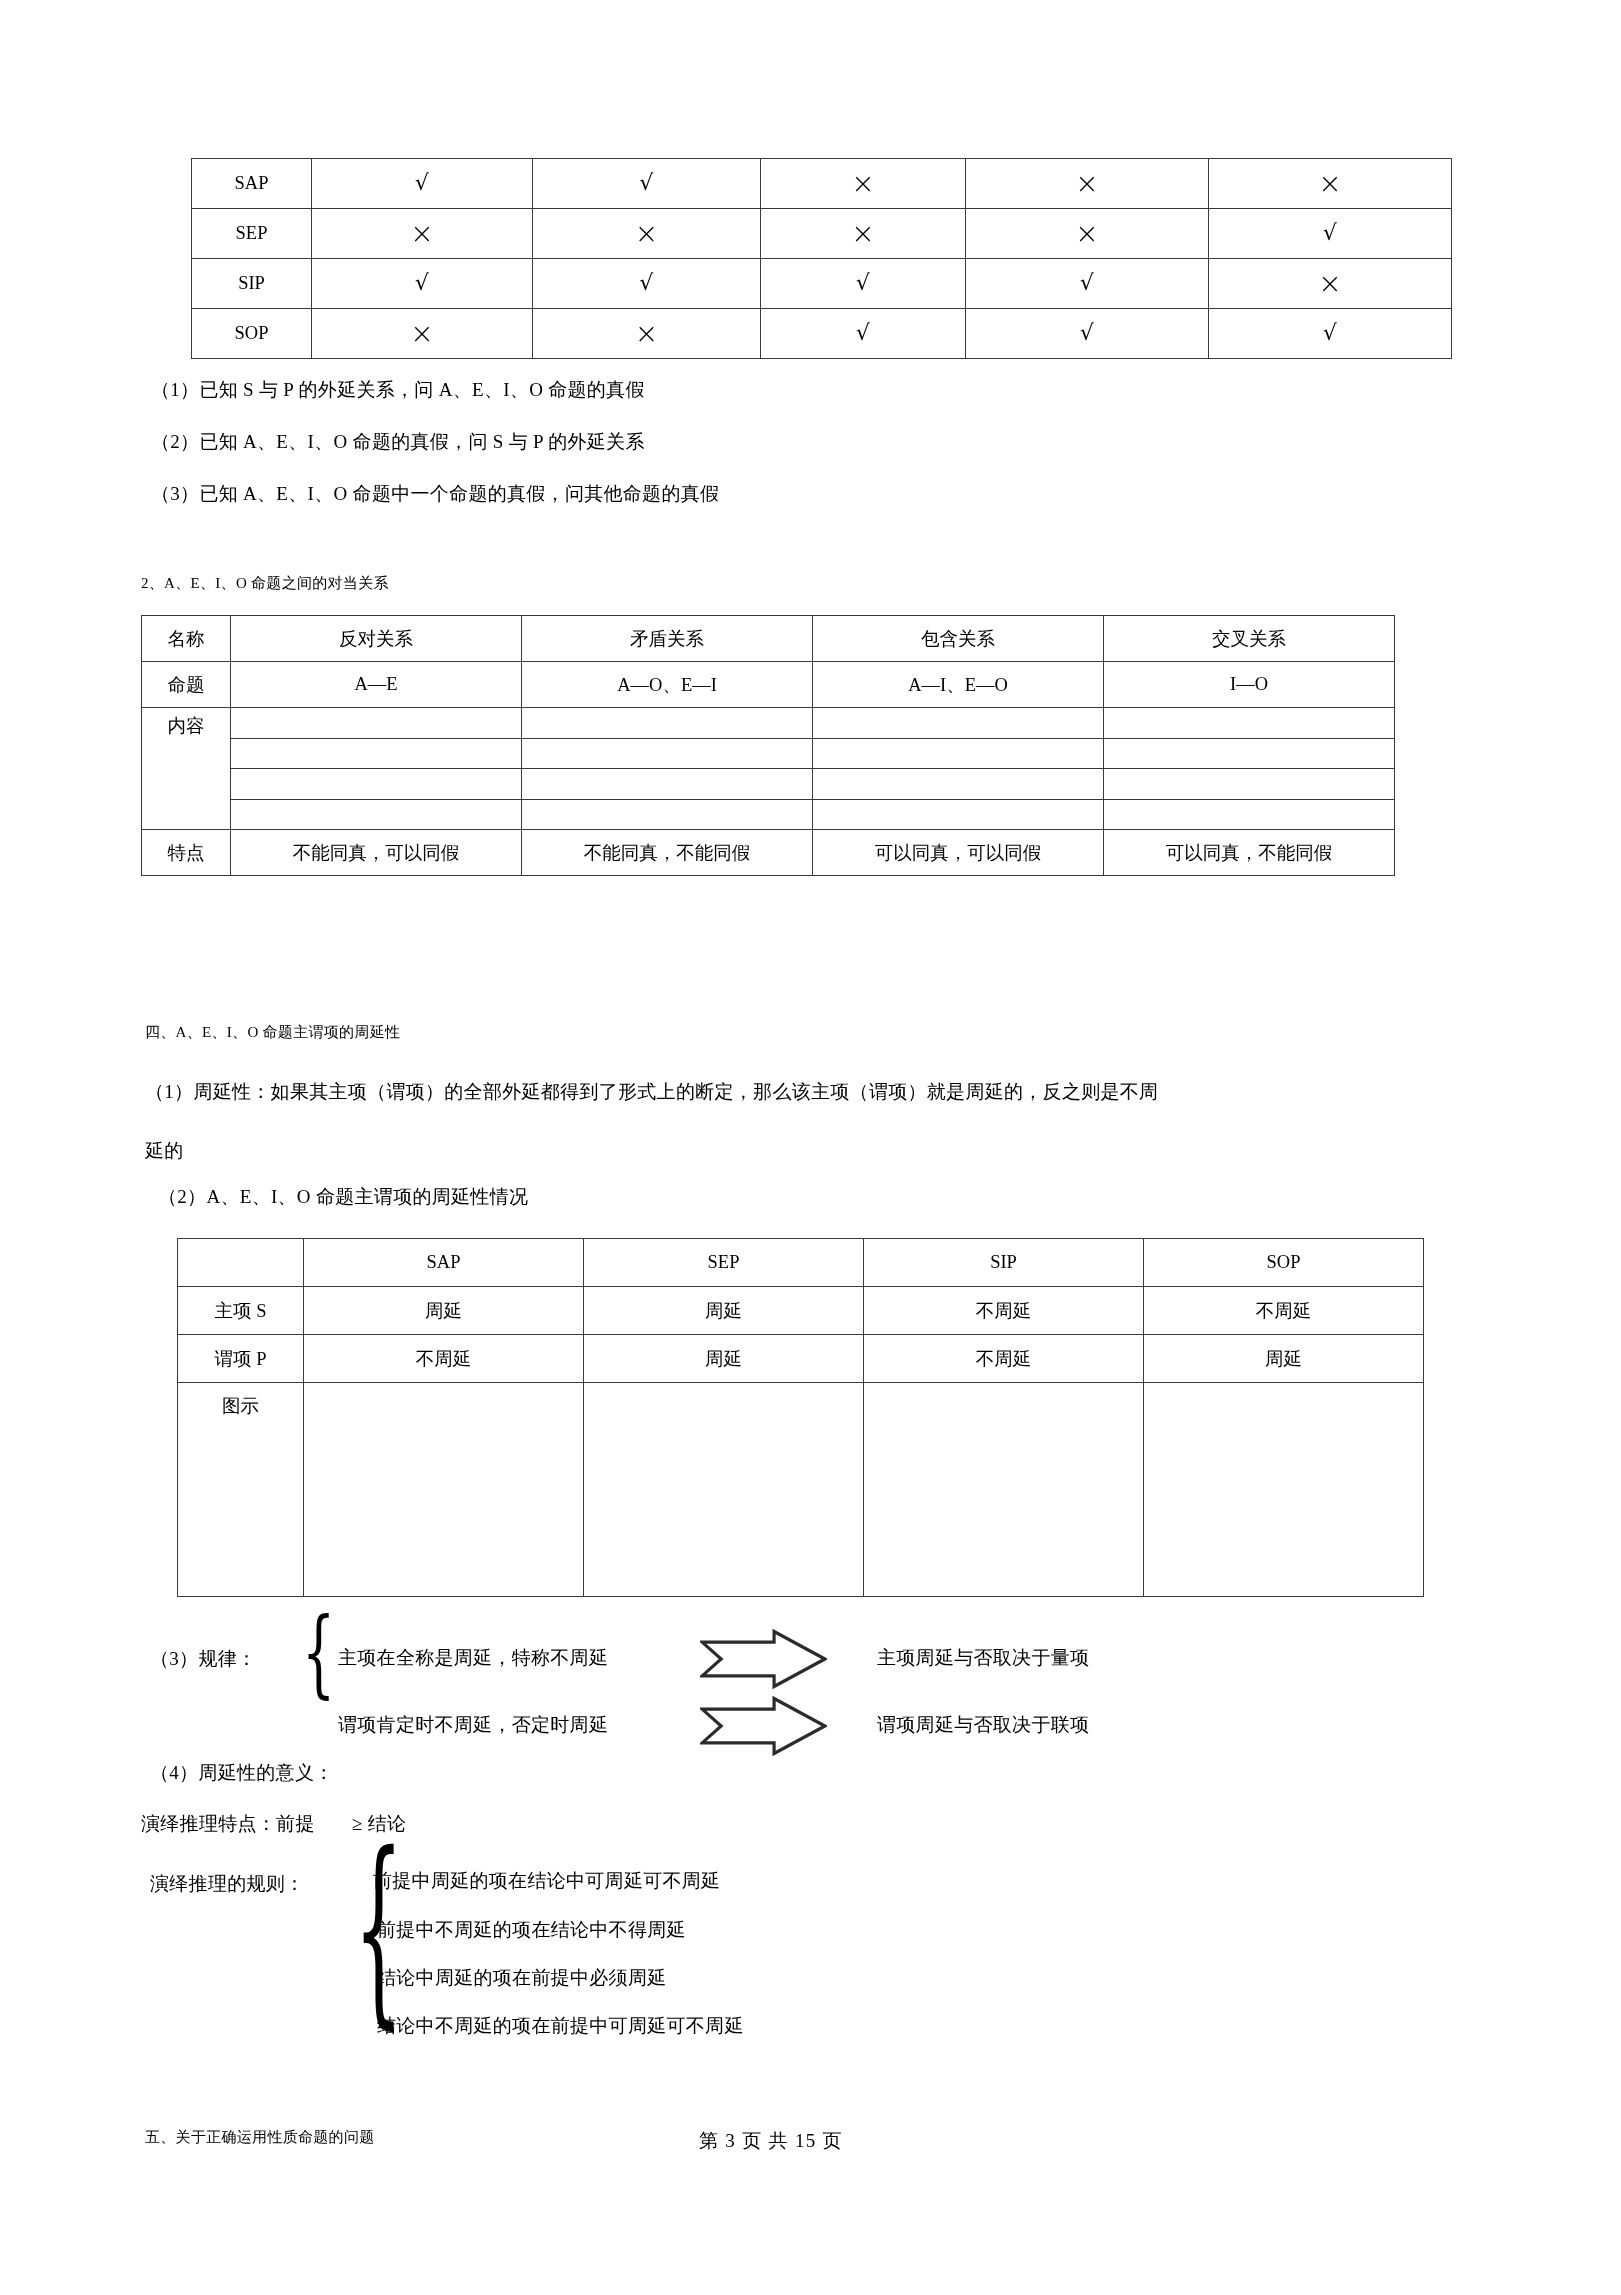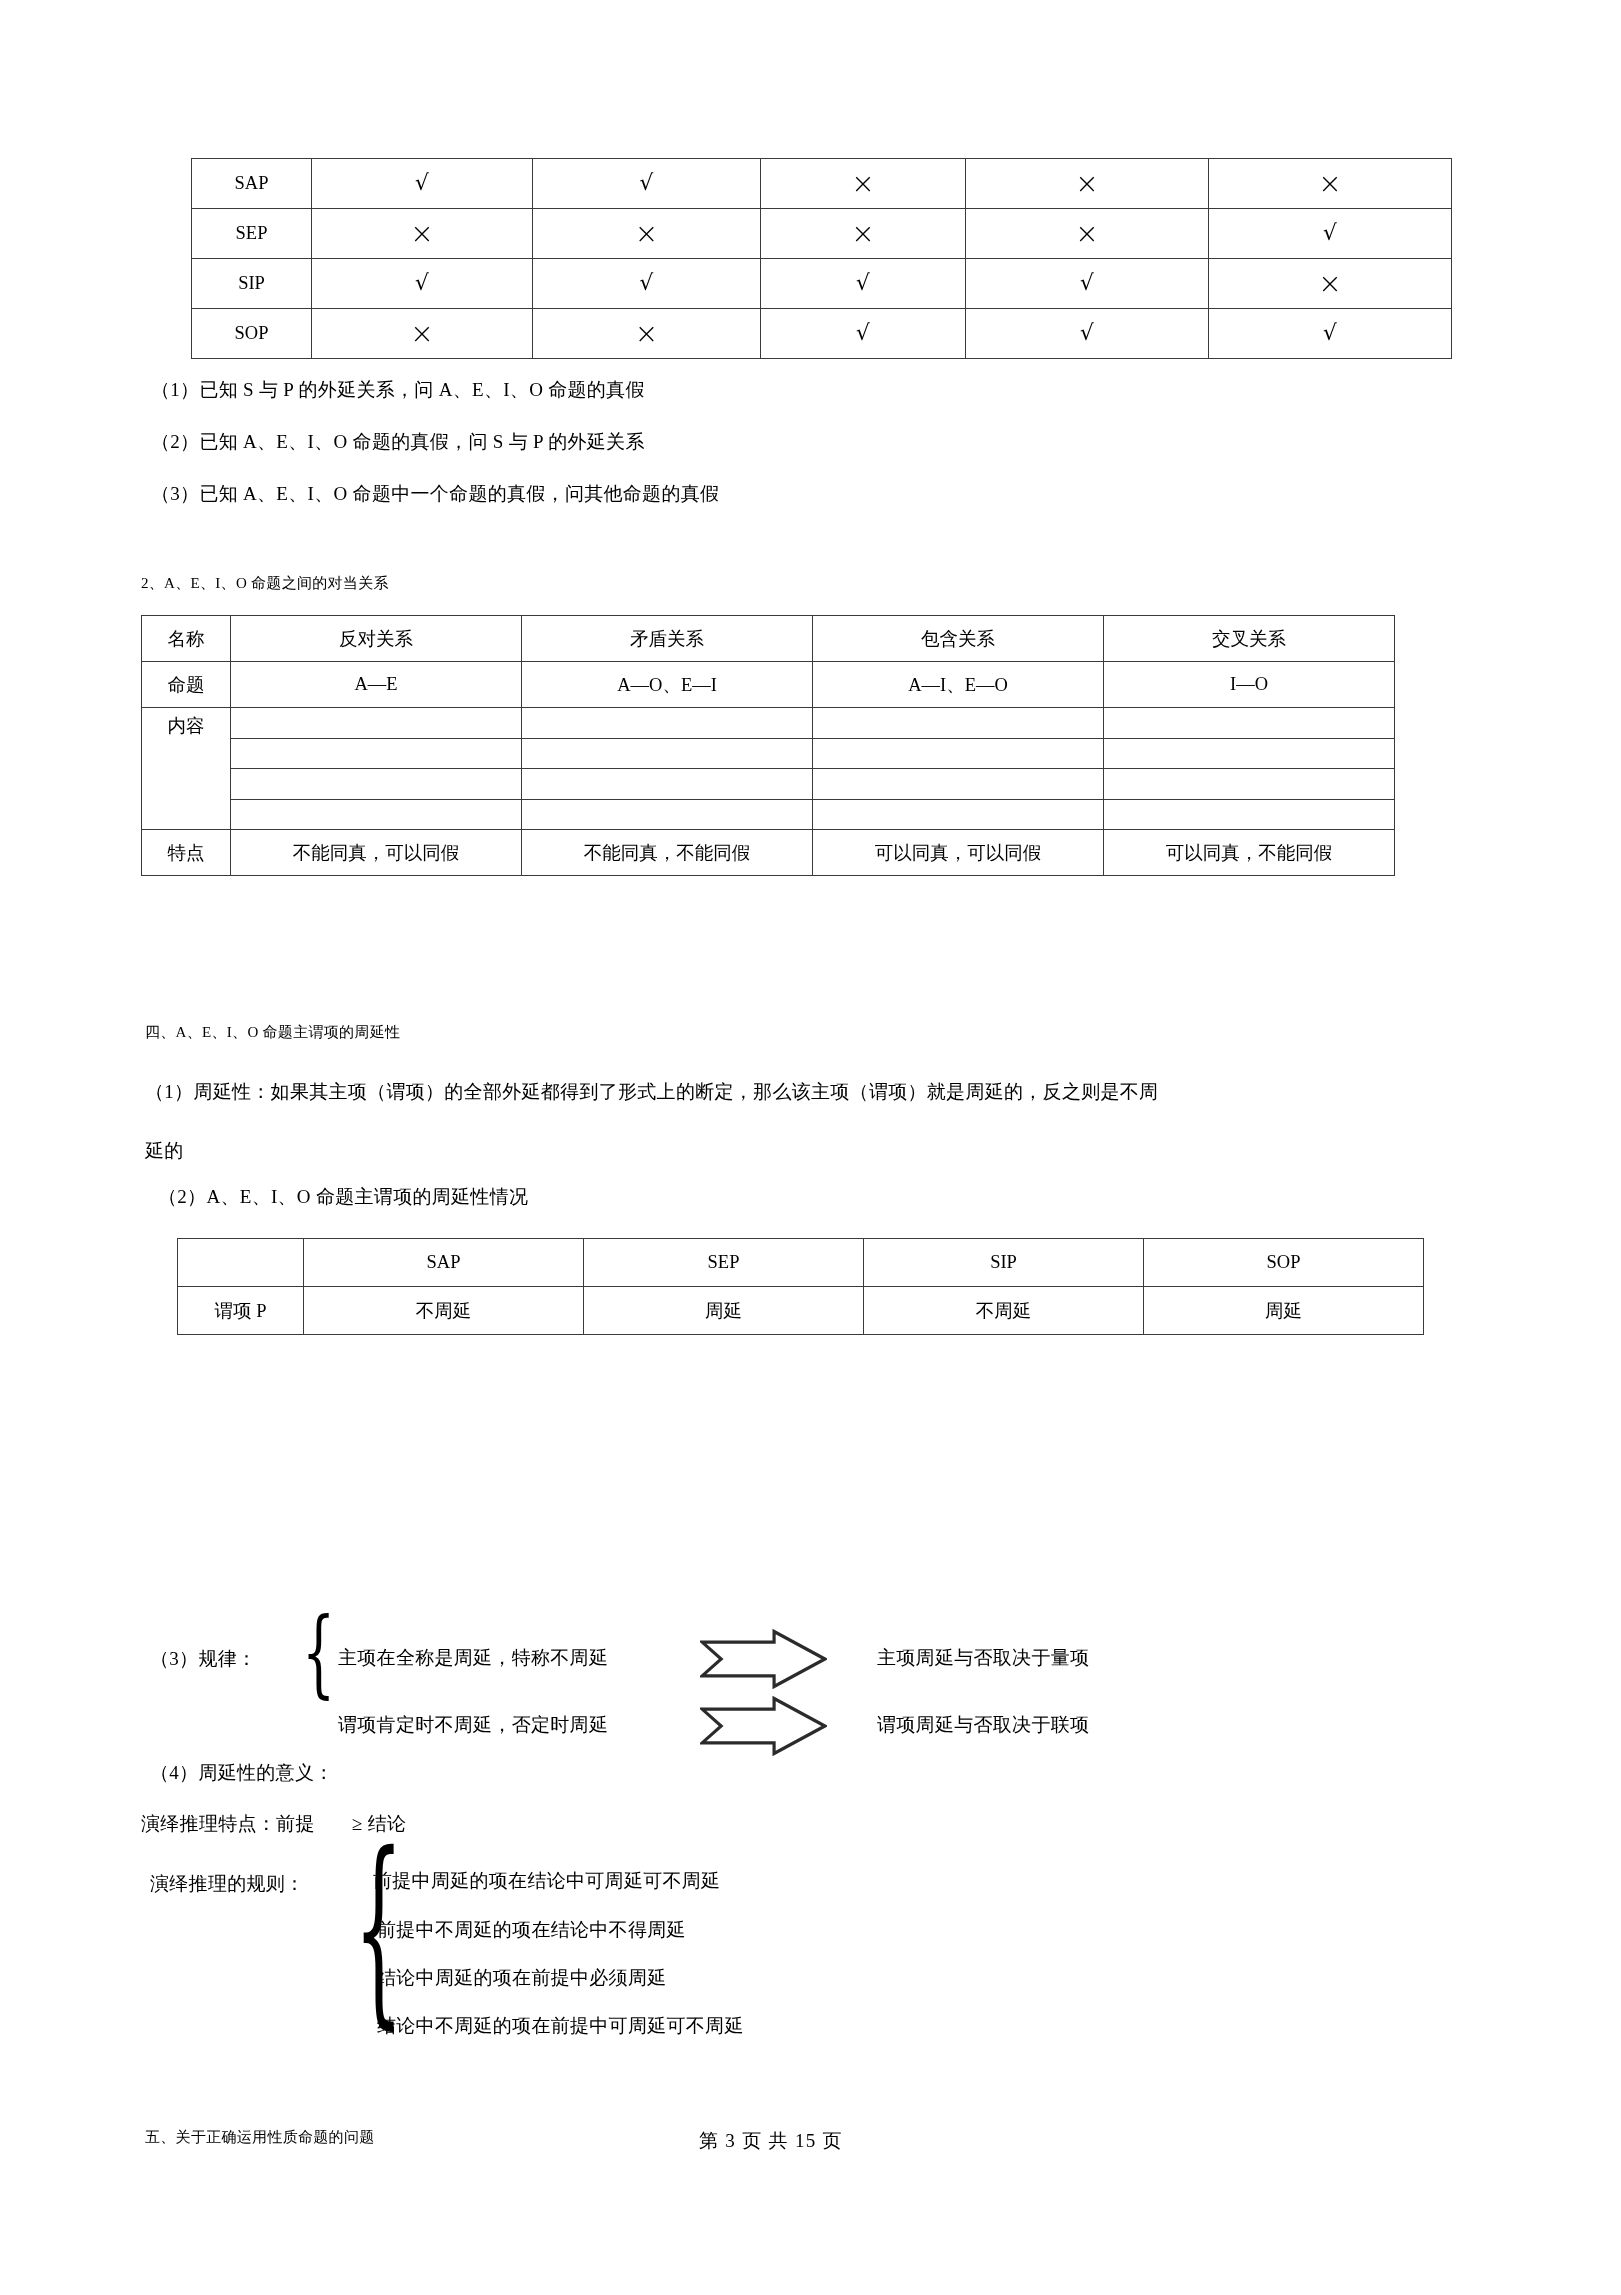--- a/index.html
+++ b/index.html
@@ -216,25 +216,39 @@
     </colgroup>
     <tbody>
       <tr style="height:48px;">
         <td class="lbl"></td>
         <td>SAP</td>
         <td>SEP</td>
         <td>SIP</td>
         <td>SOP</td>
       </tr>
       <tr style="height:48px;">
+        <td class="lbl">主项 S</td>
+        <td>周延</td>
+        <td>周延</td>
+        <td>不周延</td>
+        <td>不周延</td>
+      </tr>
+      <tr style="height:48px;">
         <td class="lbl">谓项 P</td>
         <td>不周延</td>
         <td>周延</td>
         <td>不周延</td>
         <td>周延</td>
+      </tr>
+      <tr style="height:214px;">
+        <td class="lbl" style="vertical-align:top; padding-top:10.2px;">图示</td>
+        <td></td>
+        <td></td>
+        <td></td>
+        <td></td>
       </tr>
     </tbody>
   </table>
 
   <div class="para" style="left:150px; top:1647px;">（3）规律：</div>
 
   <div class="brace" style="left:302px; top:1605px;">{</div>
 
   <div class="para" style="left:338px; top:1646px;">主项在全称是周延，特称不周延</div>
   <div class="para" style="left:877px; top:1646px;">主项周延与否取决于量项</div>

